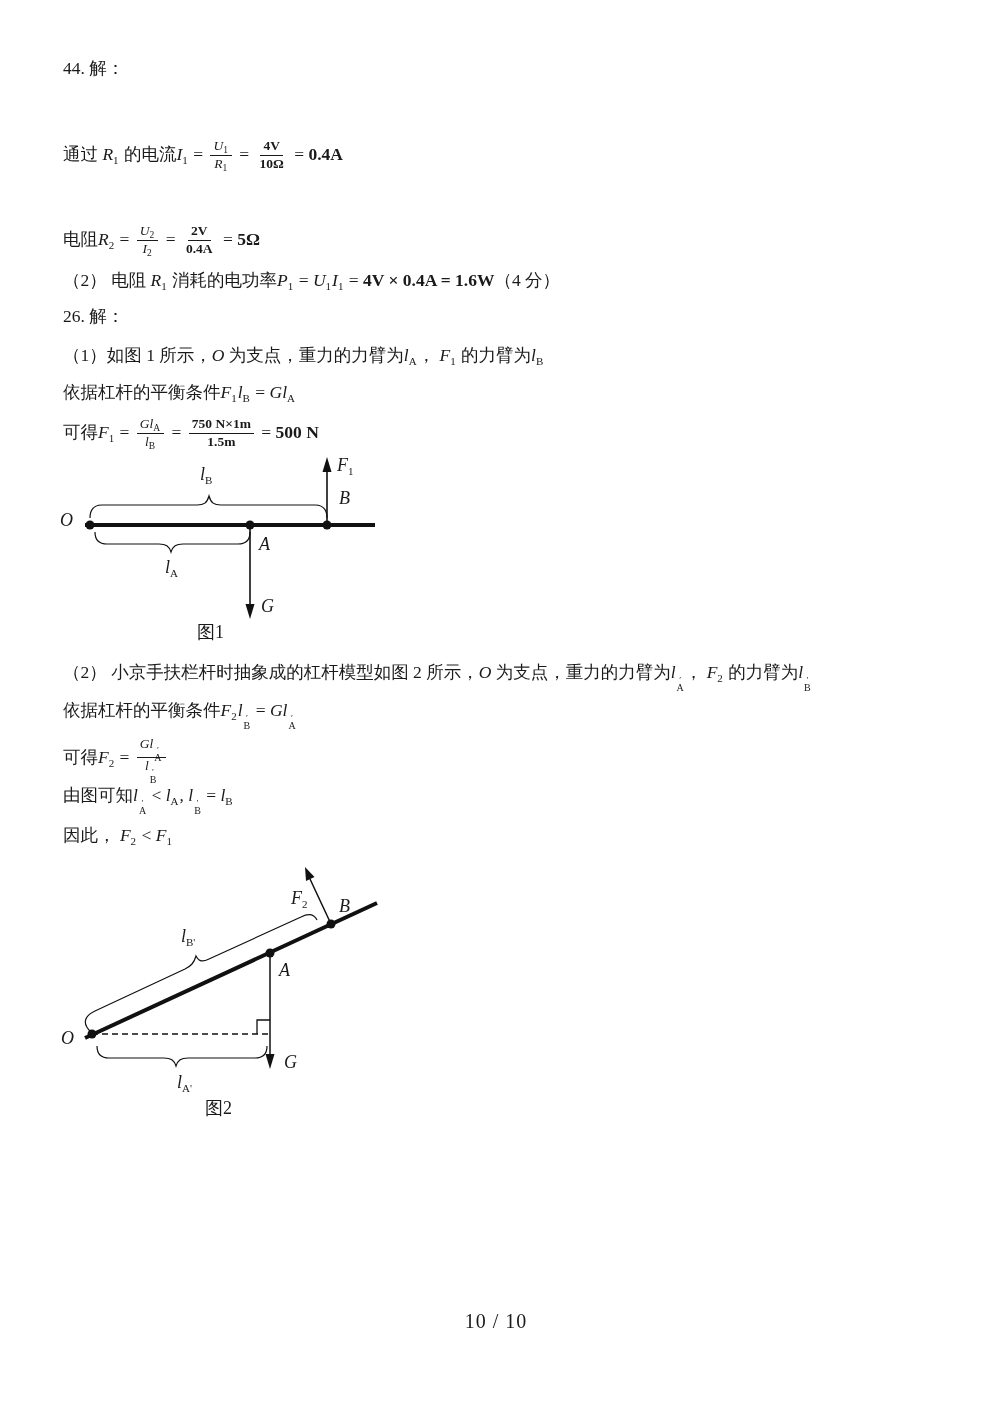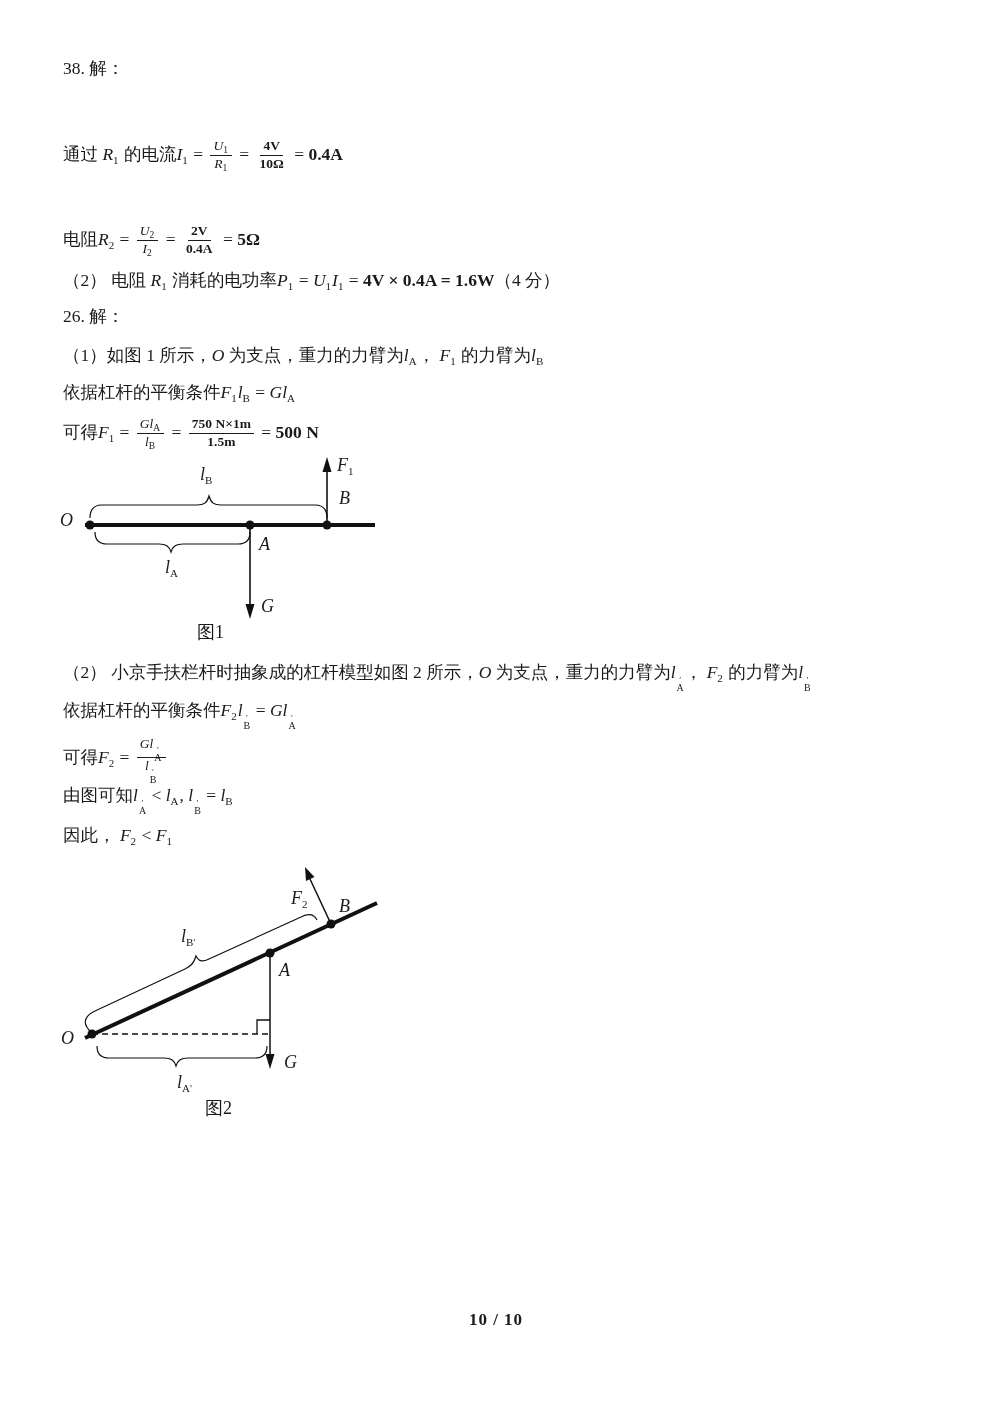--- a/index.html
+++ b/index.html
@@ -27,30 +27,30 @@
     display:inline-flex;flex-direction:column;align-items:center;
     font-size:10px;line-height:0.8;transform:translateY(5px);margin:0 1px;
   }
   .ps .pr{font-size:9px;}
   .fig{position:absolute;}
   .fig svg{position:absolute;left:0;top:0;}
   .flabel{position:absolute;font-size:18px;white-space:nowrap;line-height:20px;}
   .fcap{position:absolute;font-size:18px;white-space:nowrap;}
   .footer{
     position:absolute;left:0;top:1310px;width:100%;text-align:center;
-    font-size:17px;font-weight:700;letter-spacing:1px;
+    font-size:20px;font-weight:400;letter-spacing:1px;
   }
   .stroke{stroke:#111;fill:none;}
 </style>
 </head>
 <body>
 
 <div class="page">
 
-  <div class="tline" style="top:55px">38. 解：</div>
+  <div class="tline" style="top:55px">44. 解：</div>
   <div class="tline" style="top:139px"><span>通过 </span><span class="it">R</span><span class="sb">1</span><span> 的电流</span><span class="it">I</span><span class="sb">1</span><span> = </span><span class="frac">
         <span class="num"><span class="it">U</span><span class="sb">1</span></span>
         <span class="den"><span class="it">R</span><span class="sb">1</span></span>
       </span><span> = </span><span class="frac">
         <span class="num"><span class="bd">4V</span></span>
         <span class="den"><span class="bd">10Ω</span></span>
       </span><span> = </span><span class="bd">0.4A</span></div>
   <div class="tline" style="top:224px"><span>电阻</span><span class="it">R</span><span class="sb">2</span><span> = </span><span class="frac">
         <span class="num"><span class="it">U</span><span class="sb">2</span></span>
         <span class="den"><span class="it">I</span><span class="sb">2</span></span>

